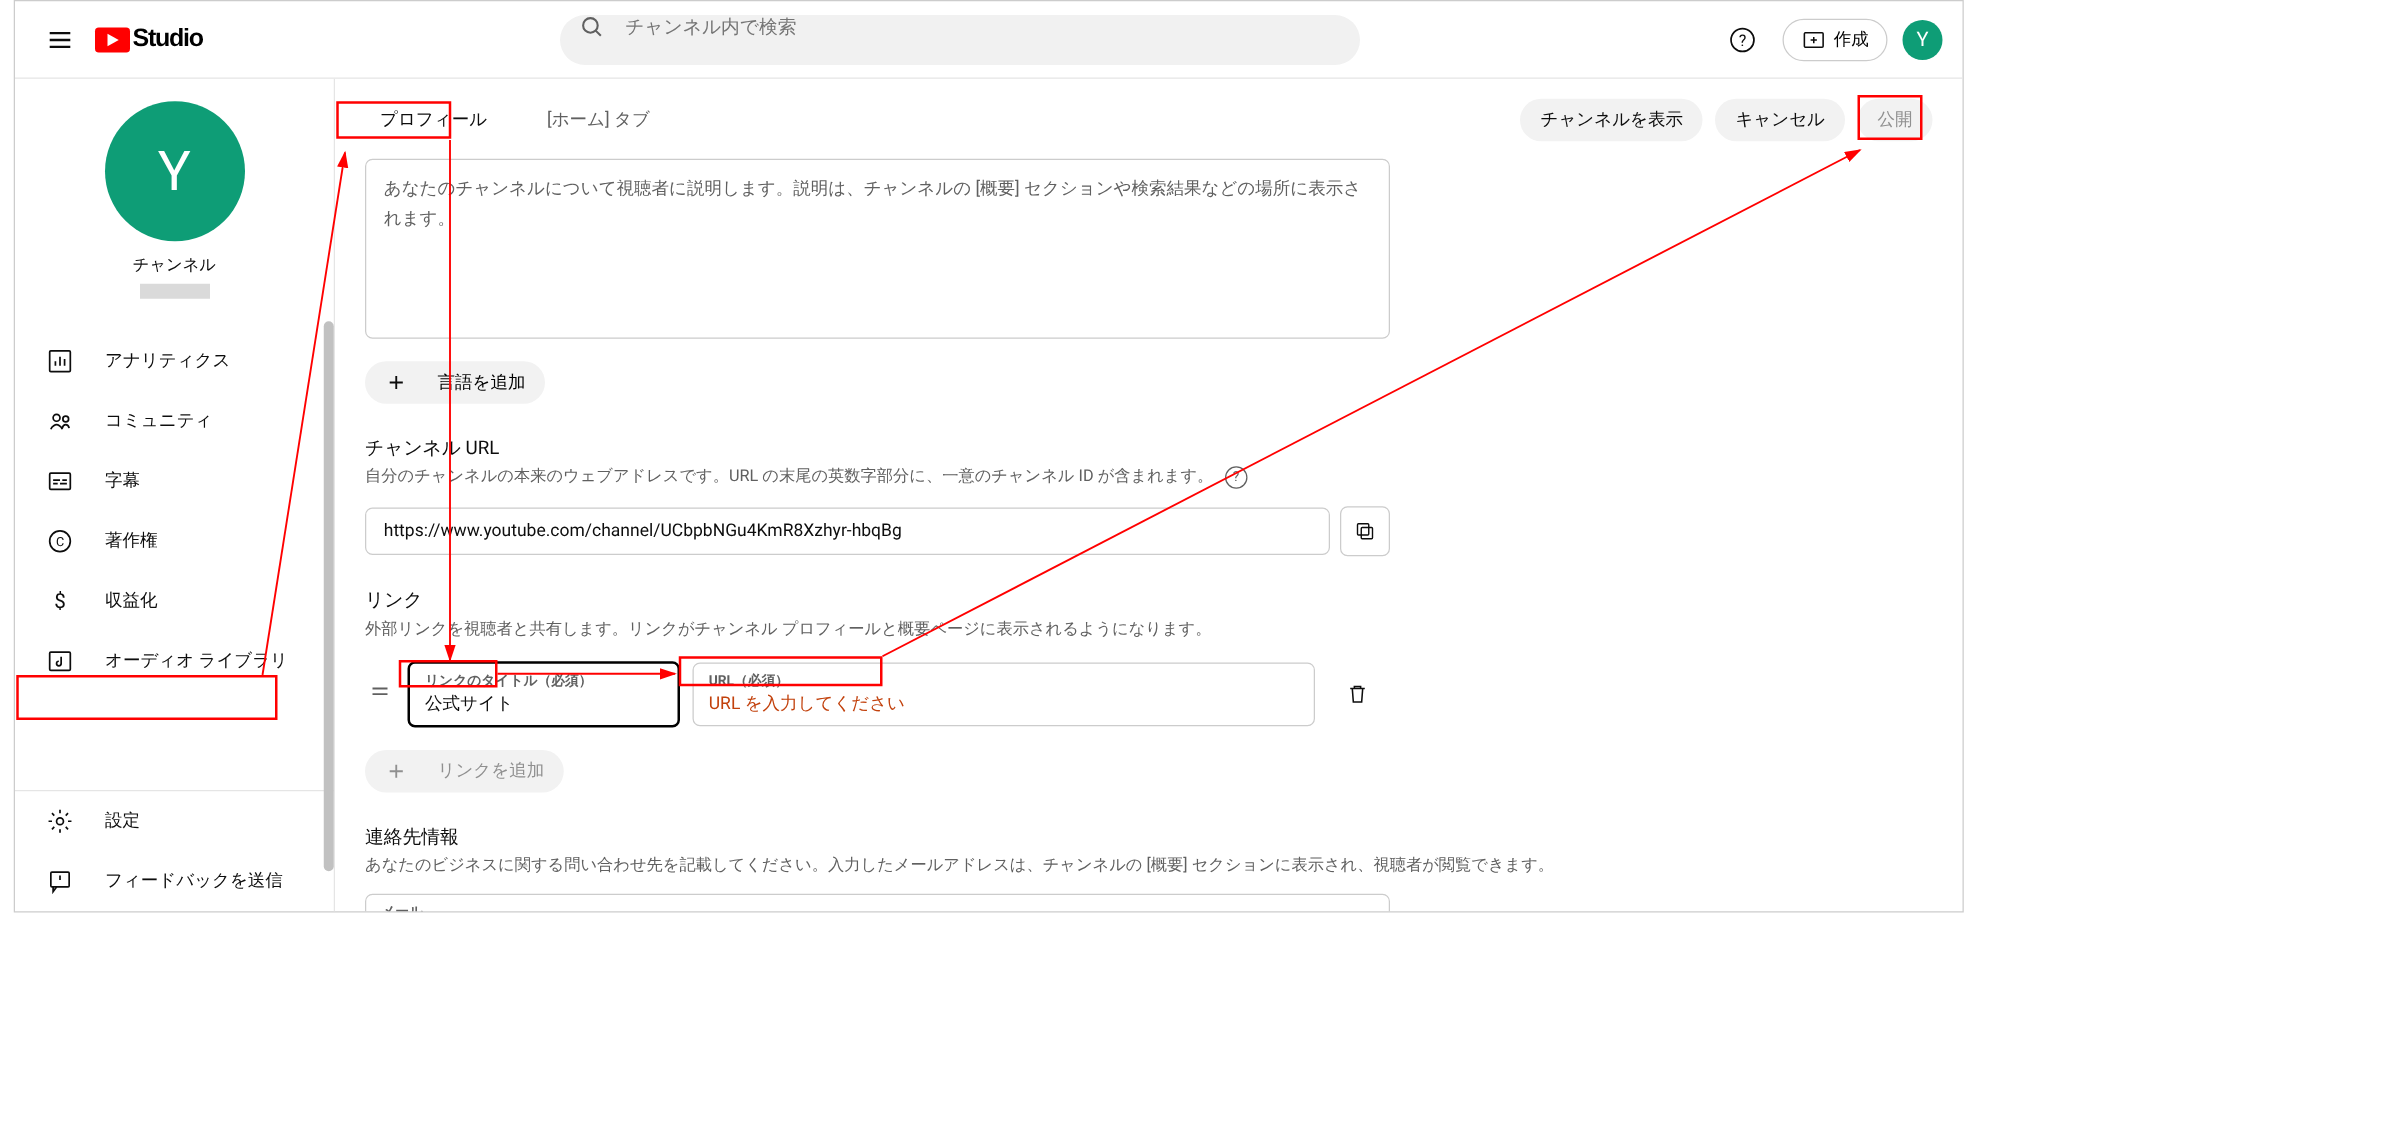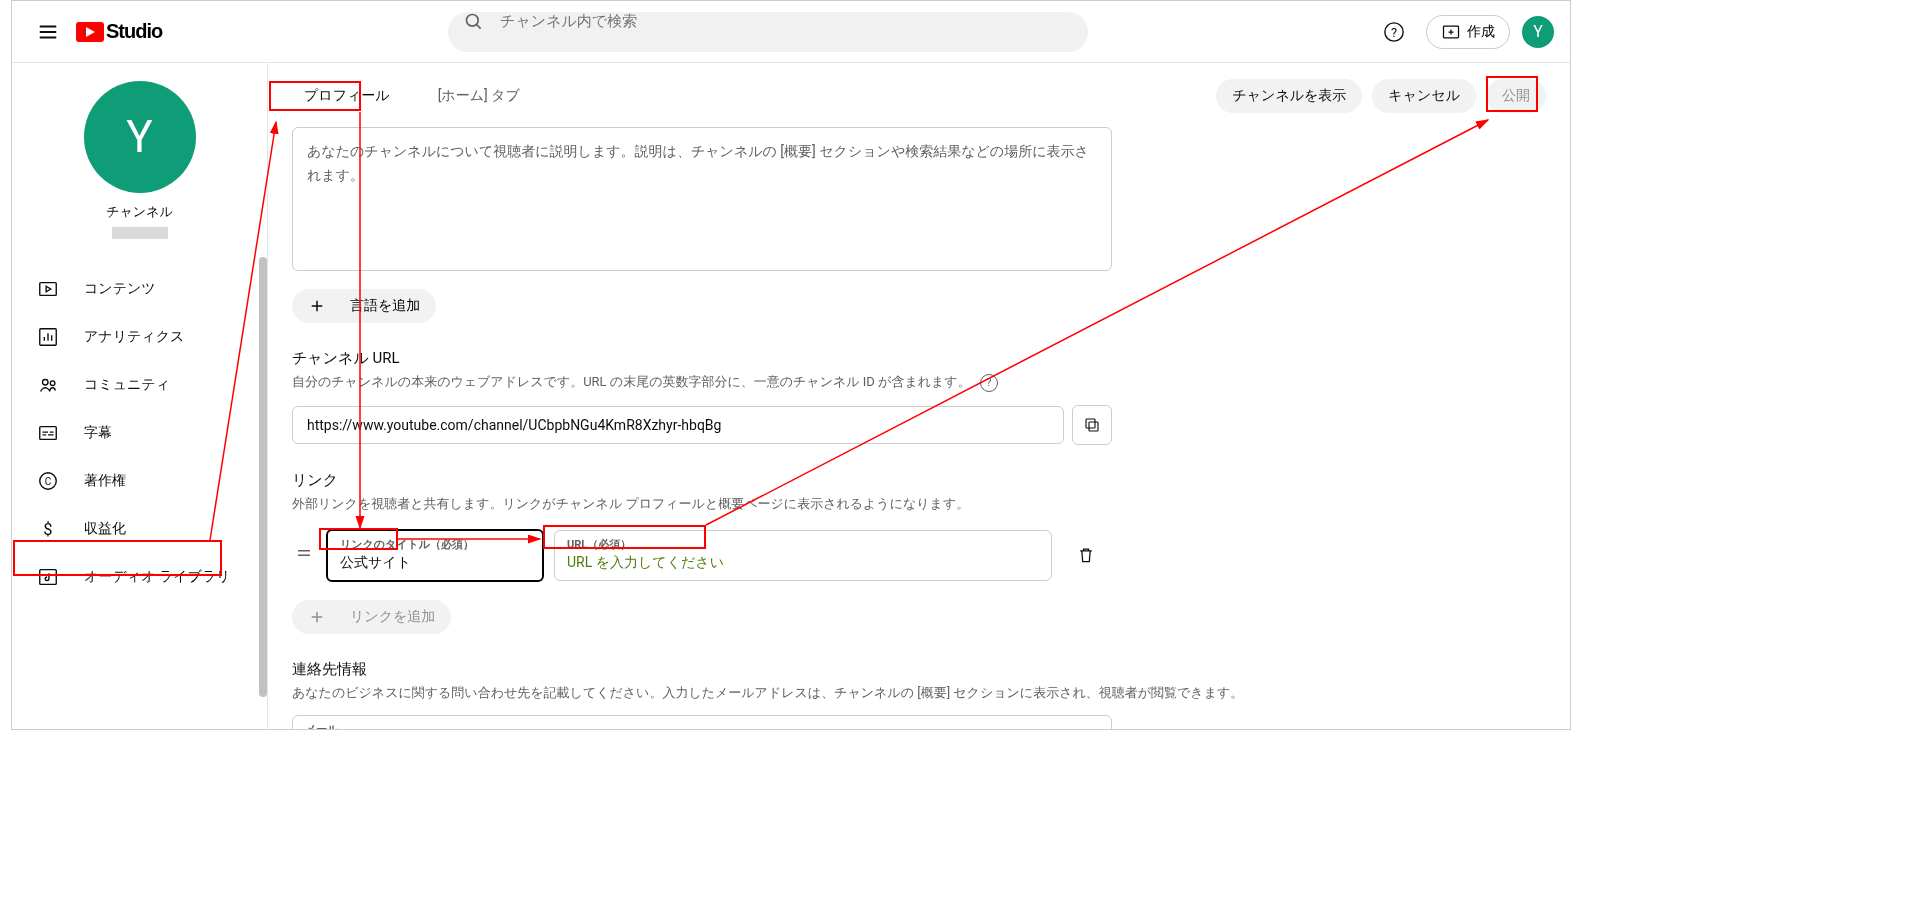--- a/index.html
+++ b/index.html
@@ -53,21 +53,21 @@
 .url-box { border: 1px solid #ccc; border-radius: 6px; padding: 10px 14px; width: 772px; font-size: 14px; color: #0d0d0d; }
 .copy-btn { margin-left: 8px; width: 40px; height: 40px; border: 1px solid #ccc; border-radius: 6px; display: flex; align-items: center; justify-content: center; cursor: pointer; }
 
 .link-row { display: flex; align-items: center; margin-top: 14px; gap: 10px; }
 .drag-handle { width: 24px; color: #606060; text-align: center; }
 .link-field { border: 1px solid #ccc; border-radius: 6px; padding: 6px 12px; position: relative; }
 .link-field.title { width: 218px; border: 2px solid #000; }
 .link-field.url { width: 498px; }
 .field-label { font-size: 11px; color: #606060; font-weight: bold; }
 .field-value { font-size: 14px; color: #0d0d0d; margin-top: 2px; height: 20px; }
-.field-value.placeholder { color: #4d7c0f; }
+.field-value.placeholder { color: #c2410c; }
 .trash-btn { width: 36px; height: 36px; display: flex; align-items: center; justify-content: center; cursor: pointer; margin-left: 6px; }
 
 .email-box { border: 1px solid #ccc; border-radius: 6px 6px 0 0; padding: 6px 12px 0; width: 820px; margin-top: 12px; }
 
 
 .redbox { position: absolute; border: 2px solid #ff0000; pointer-events: none; }
 .red-arrow { position: absolute; pointer-events: none; }
 </style>
 </head>
 <body>
@@ -118,29 +118,20 @@
         <div class="channel-avatar">
             <span>Y</span>
           </div>
         <div class="channel-label">チャンネル</div>
         <div class="channel-name-blur"></div>
       </div>
       <div class="nav">
         <div class="nav-item">
           <span class="ic">
               <svg width="22" height="22" viewBox="0 0 24 24">
-                <rect x="3" y="5" width="18" height="14" rx="1" fill="none" stroke="#0d0d0d" stroke-width="1.5"></rect>
-                <path d="M10 9l5 3-5 3z" fill="none" stroke="#0d0d0d" stroke-width="1.5"></path>
-              </svg>
-            </span>
-          <span>コンテンツ</span>
-        </div>
-        <div class="nav-item">
-          <span class="ic">
-              <svg width="22" height="22" viewBox="0 0 24 24">
                 <rect x="3" y="3" width="18" height="18" rx="1" fill="none" stroke="#0d0d0d" stroke-width="1.5"></rect>
                 <path d="M8 16v-4M12 16V8M16 16v-6" stroke="#0d0d0d" stroke-width="1.5"></path>
               </svg>
             </span>
           <span>アナリティクス</span>
         </div>
         <div class="nav-item">
           <span class="ic">
               <svg width="22" height="22" viewBox="0 0 24 24">
                 <circle cx="9" cy="9" r="3" fill="none" stroke="#0d0d0d" stroke-width="1.5"></circle>
@@ -177,20 +168,41 @@
           <span>収益化</span>
         </div>
         <div class="nav-item">
           <span class="ic">
               <svg width="22" height="22" viewBox="0 0 24 24">
                 <rect x="3" y="4" width="18" height="16" rx="1" fill="none" stroke="#0d0d0d" stroke-width="1.5"></rect>
                 <path d="M13 8v6a2 2 0 11-2-2" fill="none" stroke="#0d0d0d" stroke-width="1.5"></path>
               </svg>
             </span>
           <span>オーディオ ライブラリ</span>
+        </div>
+      </div>
+      <div class="sidebar-bottom">
+        <div class="nav-item">
+          <span class="ic">
+              <svg width="22" height="22" viewBox="0 0 24 24">
+                <circle cx="12" cy="12" r="3" fill="none" stroke="#0d0d0d" stroke-width="1.5"></circle>
+                <path d="M12 2v3M12 19v3M2 12h3M19 12h3M5 5l2 2M17 17l2 2M19 5l-2 2M7 17l-2 2" stroke="#0d0d0d" stroke-width="1.5"></path>
+              </svg>
+            </span>
+          <span>設定</span>
+        </div>
+        <div class="nav-item">
+          <span class="ic">
+              <svg width="22" height="22" viewBox="0 0 24 24">
+                <rect x="4" y="4" width="16" height="13" rx="1" fill="none" stroke="#0d0d0d" stroke-width="1.5"></rect>
+                <path d="M9 17l-3 4v-4" fill="none" stroke="#0d0d0d" stroke-width="1.5"></path>
+                <path d="M12 7v4M12 14h0" stroke="#0d0d0d" stroke-width="1.5"></path>
+              </svg>
+            </span>
+          <span>フィードバックを送信</span>
         </div>
       </div>
       <div class="sidebar-scrollbar"></div>
     </div>
 
     <div class="main">
       <div class="tabs-row">
         <div class="tab active"><span>プロフィール</span></div>
         <div class="tab"><span>[ホーム] タブ</span></div>
         <div class="actions-right">

